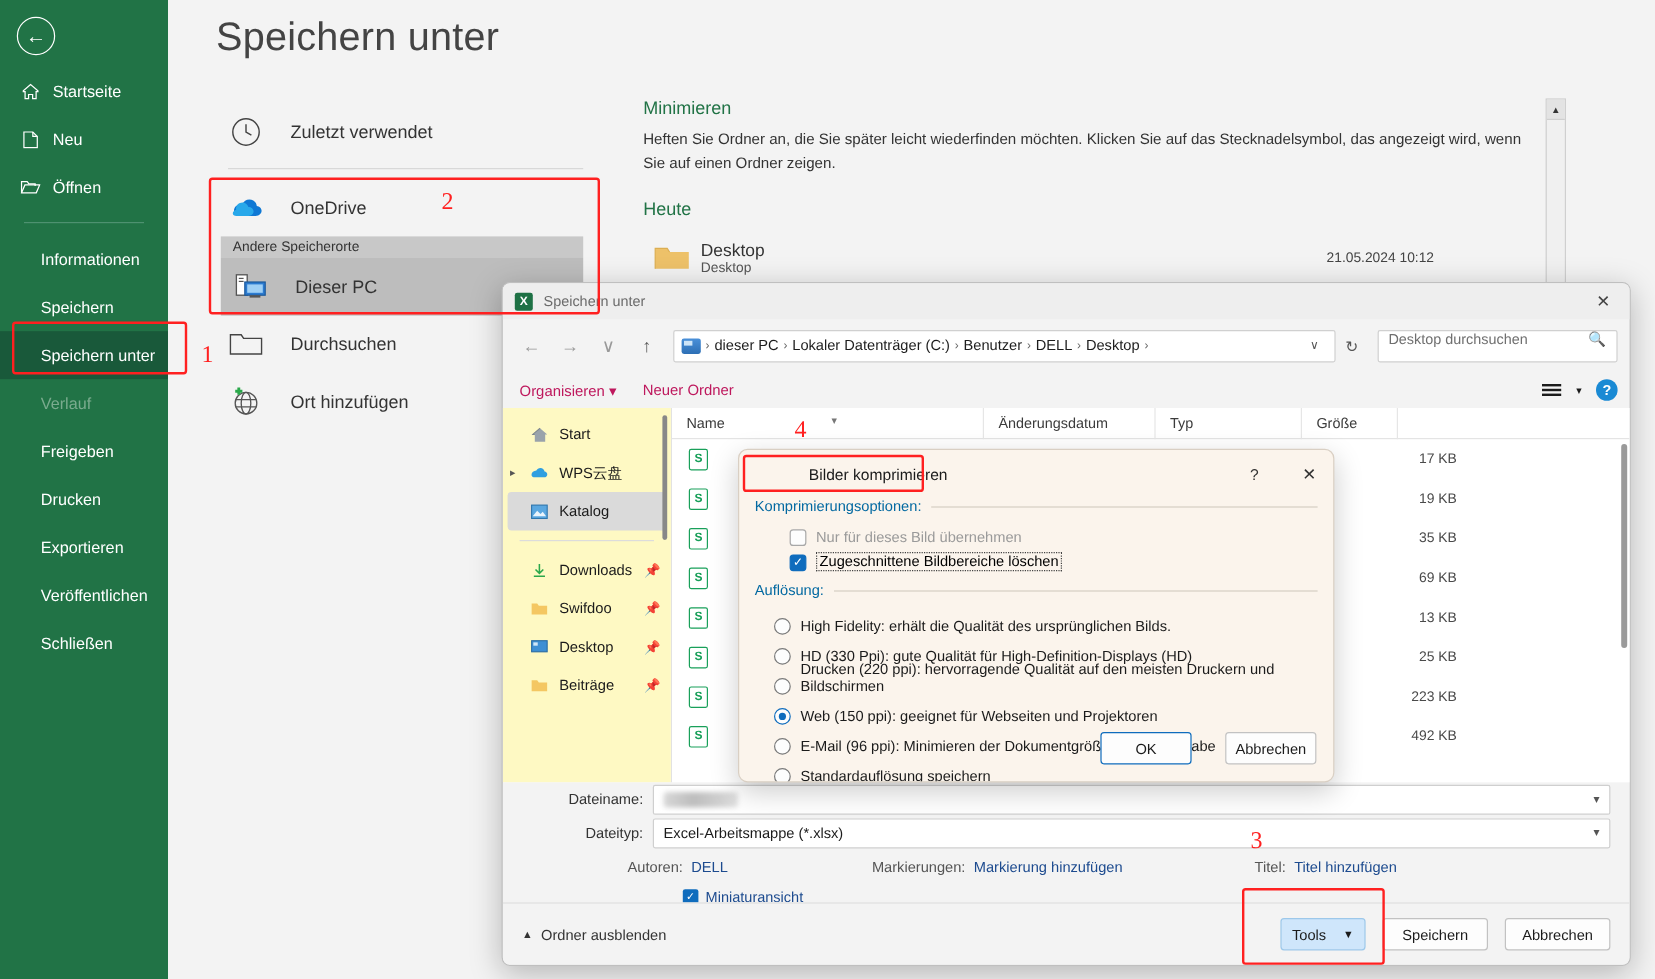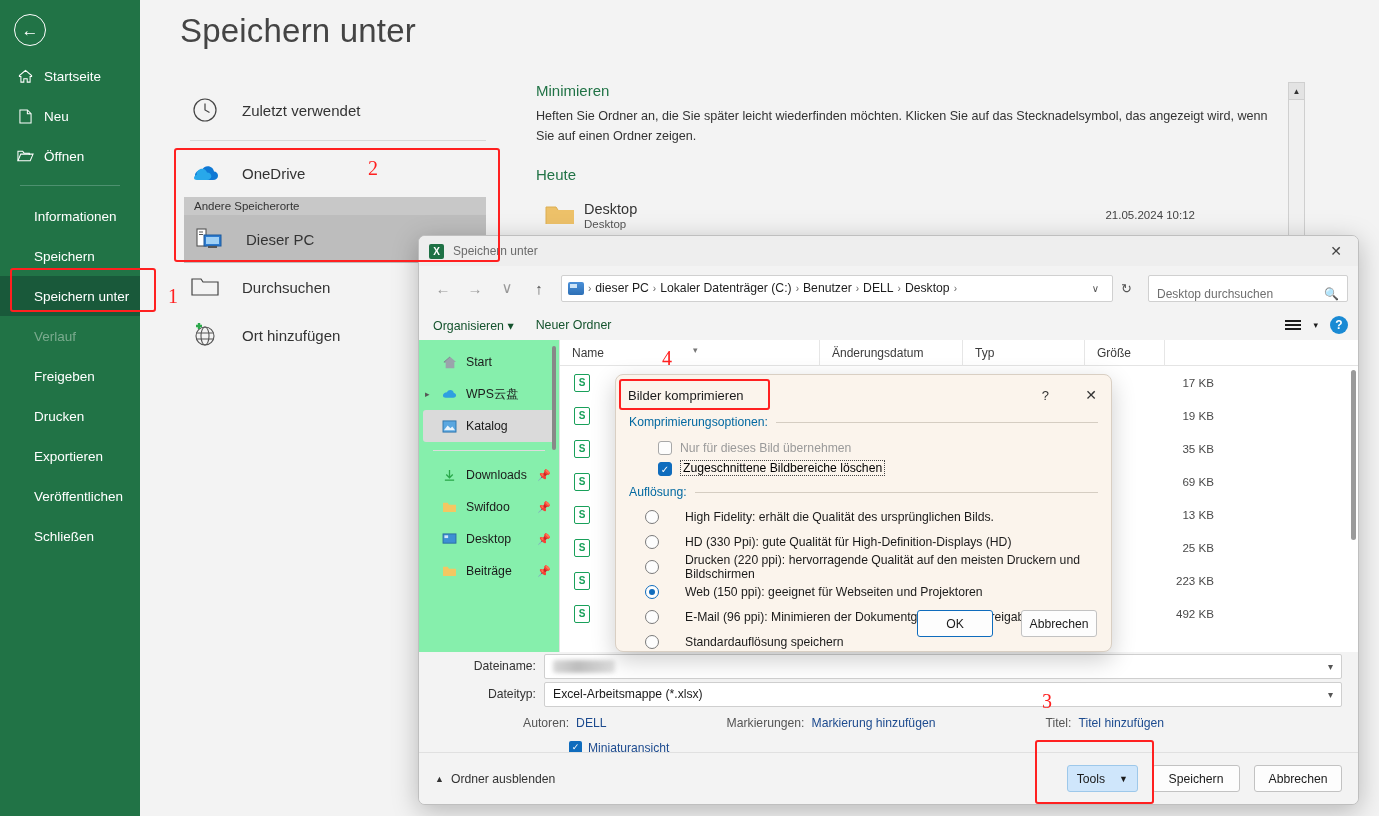--- a/index.html
+++ b/index.html
@@ -116,42 +116,42 @@
   }
   .crumb-pcicon::after {
     content: ''; position: absolute; left: 2px; top: 2px; width: 7px; height: 4px; background: #cde4f7;
   }
   .crumb { color: #1d1d1d; }
   .chev { color: #666; font-size: 10px; }
   .crumb-caret { margin-left: auto; color: #555; font-size: 10px; padding: 0 7px; }
   .refresh { color: #555; font-size: 13px; padding: 0 4px; }
   .search-box {
     width: 200px; height: 27px; background: #fff; border: 1px solid #d0d0d0;
-    display: flex; align-items: flex-end; padding: 0 8px; margin-left: 8px;
+    display: flex; align-items: flex-start; padding: 0 8px; margin-left: 8px;
     font-size: 12px; color: #6f6f6f; border-radius: 2px;
   }
   .search-box .mag { margin-left: auto; color: #444; font-size: 12px; }
 
   .sa-toolbar { height: 30px; display: flex; align-items: center; padding: 0 14px; gap: 22px; position: relative; }
-  .tb-link { font-size: 12.4px; color: #14532d; }
+  .tb-link { font-size: 12.4px; color: #be185d; }
   .tb-right { position: absolute; right: 10px; display: flex; align-items: center; gap: 12px; }
   .view-ic { display: flex; flex-direction: column; gap: 2.4px; }
   .view-ic i { display: block; width: 16px; height: 2px; background: #1b1b1b; }
   .help-ic {
     width: 18px; height: 18px; border-radius: 50%;
     background: #1a8ad4; color: #fff; font-size: 12px; font-weight: bold;
     display: flex; align-items: center; justify-content: center;
   }
 
   .sa-body {
     position: absolute; left: 0; right: 0; top: 104px; bottom: 152px;
     background: #fff; display: flex;
   }
   .tree {
-    width: 140px; padding-top: 6px; background: #86efac;
+    width: 140px; padding-top: 6px; background: #fef9c3;
     position: relative; flex: none;
   }
   .tr-item {
     height: 32px; display: flex; align-items: center; gap: 8px;
     padding-left: 22px; font-size: 12.3px; color: #1b1b1b; position: relative;
   }
   .tr-item.sel { background: #dadada; margin: 0 4px; border-radius: 3px; padding-left: 18px; }
   .tr-exp { position: absolute; left: 6px; color: #555; font-size: 9px; }
   .tr-ic { width: 17px; flex: none; display: flex; justify-content: center; }
   .tr-pin { margin-left: auto; margin-right: 8px; color: #777; font-size: 11px; }
@@ -225,38 +225,38 @@
   }
   .btn.tools .dd { font-size: 9px; }
 
   
   #compress {
     position: absolute; left: 615px; top: 374px; width: 497px; height: 278px;
     background: #fbf4ec; border: 1px solid #d9cfc3; border-radius: 8px;
     box-shadow: 0 8px 24px rgba(0,0,0,.2); overflow: hidden;
   }
   .cp-title { height: 40px; display: flex; align-items: center; padding-left: 12px; position: relative; }
-  .cp-title-text { font-size: 13px; color: #1b1b1b; }
+  .cp-title-text { font-size: 13px; color: #1b1b1b; margin-left: 46px; }
   .cp-help { position: absolute; right: 62px; font-size: 13px; color: #333; }
   .cp-close { position: absolute; right: 14px; font-size: 14px; color: #333; }
   .cp-group { padding: 0 13px; }
   .grp-label { display: flex; align-items: center; gap: 8px; font-size: 12.2px; color: #0369a1; margin-bottom: 5px; }
   .grp-label .line { flex: 1; height: 1px; background: #d5cdc2; }
   .cp-opt { display: flex; align-items: flex-end; gap: 8px; height: 21px; padding-left: 29px; font-size: 12.2px; }
   .cbx {
     width: 14px; height: 14px; border: 1px solid #a8a8a8; background: #fdfdfd;
     border-radius: 3px; flex: none;
   }
   .cbx.on {
     background: #0f6cbd; border-color: #0f6cbd; color: #fff; font-size: 10px;
     display: flex; align-items: center; justify-content: center;
   }
   .opt-dim { color: #9a9a9a; }
   .opt-focus { border: 1px dotted #444; padding: 0 2px; }
-  .rad-row { display: flex; align-items: center; gap: 26px; height: 25px; padding-left: 16px; font-size: 12.2px; color: #1b1b1b; }
+  .rad-row { display: flex; align-items: flex-end; gap: 8px; height: 25px; padding-left: 16px; font-size: 12.2px; color: #1b1b1b; }
   .rad {
     width: 14px; height: 14px; border: 1.3px solid #7a7a7a; border-radius: 50%;
     background: #fdfdfd; flex: none; position: relative;
   }
   .rad.on { border-color: #0f6cbd; border-width: 1.3px; }
   .rad.on::after {
     content: ''; position: absolute; left: 3px; top: 3px;
     width: 6px; height: 6px; border-radius: 50%; background: #0f6cbd;
   }
   .cp-foot { position: absolute; right: 14px; bottom: 14px; display: flex; gap: 28px; }

